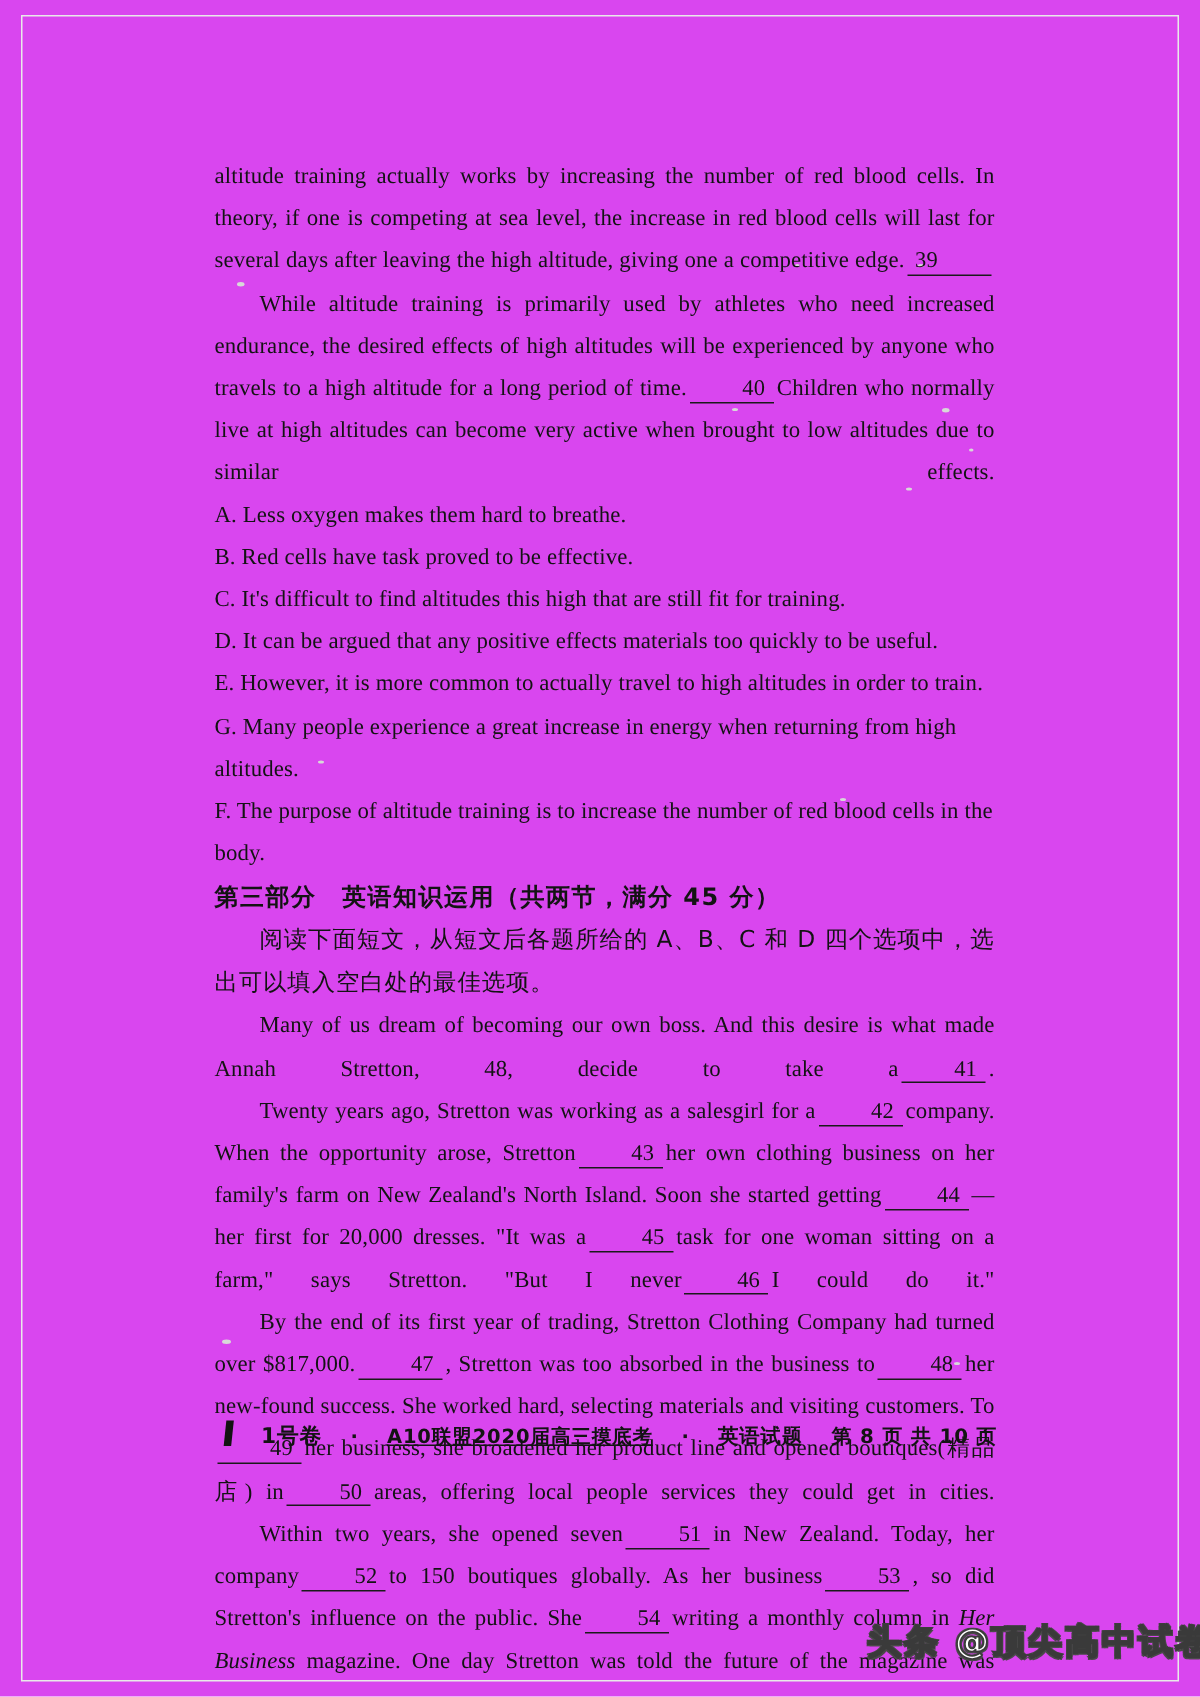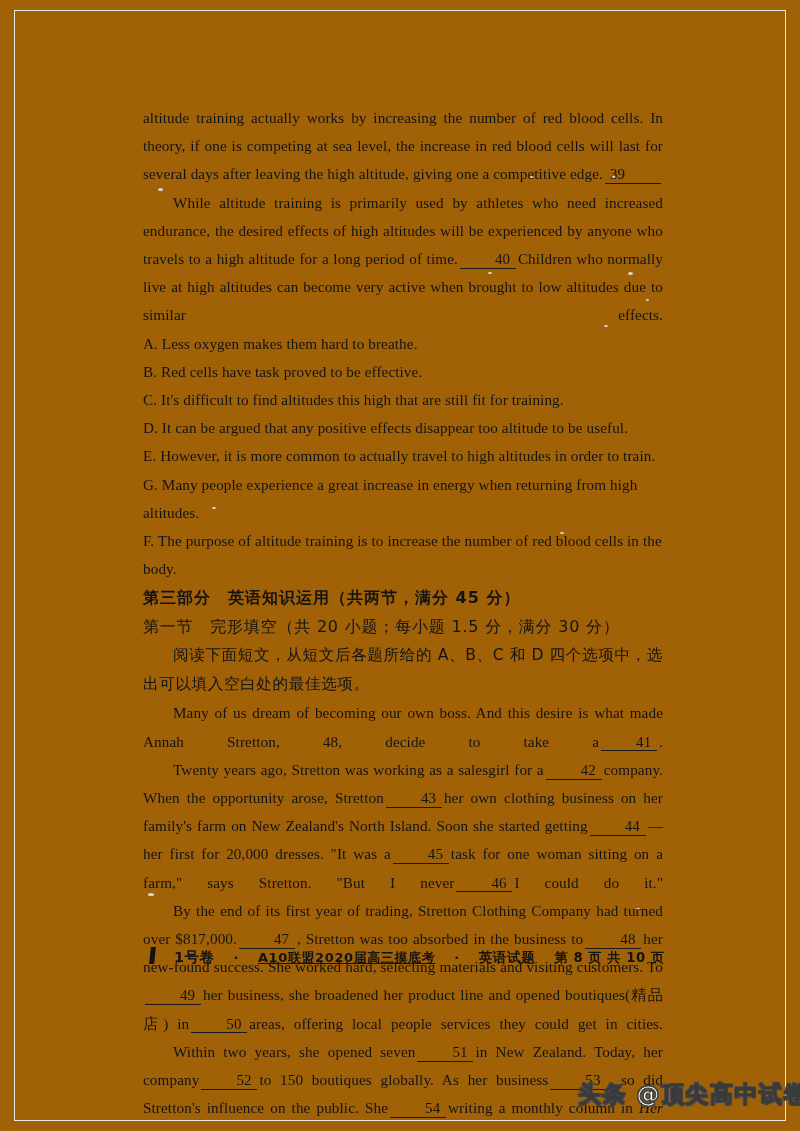--- a/index.html
+++ b/index.html
@@ -4,21 +4,21 @@
 <style>
   html, body {
     margin: 0;
     padding: 0;
     background: #ffffff;
   }
   #page {
     position: relative;
     width: 800px;
     height: 1131px;
-    background: #a16207;
+    background: #d946ef;
     overflow: hidden;
     font-family: "Liberation Serif", "DejaVu Serif", serif;
     color: #131313;
   }
   
   #scan-frame {
     position: absolute;
     left: 14px;
     top: 10px;
     right: 14px;
@@ -166,27 +166,26 @@
 
   <div id="content">
 
     <p class="noindent just-all"><span>altitude training actually works by increasing the number of red blood cells. In theory, if one is competing at sea level, the increase in red blood cells will last for several days after leaving the high altitude, giving one a competitive edge.</span><span class="blank">39</span></p>
 
     <p class="indent just-all"><span>While altitude training is primarily used by athletes who need increased endurance, the desired effects of high altitudes will be experienced by anyone who travels to a high altitude for a long period of time.</span><span class="blank">40</span><span>Children who normally live at high altitudes can become very active when brought to low altitudes due to similar effects.</span></p>
 
     <p class="opt">A. Less oxygen makes them hard to breathe.</p>
     <p class="opt">B. Red cells have task proved to be effective.</p>
     <p class="opt">C. It's difficult to find altitudes this high that are still fit for training.</p>
-    <p class="opt">D. It can be argued that any positive effects disappear too altitude to be useful.</p>
+    <p class="opt">D. It can be argued that any positive effects materials too quickly to be useful.</p>
     <p class="opt">E. However, it is more common to actually travel to high altitudes in order to train.</p>
     <p class="opt">G. Many people experience a great increase in energy when returning from high altitudes.</p>
     <p class="opt">F. The purpose of altitude training is to increase the number of red blood cells in the body.</p>
 
     <p class="cn-head">第三部分　英语知识运用（共两节，满分 45 分）</p>
-    <p class="cn-sub">第一节　完形填空（共 20 小题；每小题 1.5 分，满分 30 分）</p>
     <p class="cn-body indent" style="text-align:justify;text-align-last:left;">阅读下面短文，从短文后各题所给的 A、B、C 和 D 四个选项中，选出可以填入空白处的最佳选项。</p>
 
     <p class="indent just-all"><span>Many of us dream of becoming our own boss. And this desire is what made Annah Stretton, 48, decide to take a</span><span class="blank">41</span><span>.</span></p>
 
     <p class="indent just-all"><span>Twenty years ago, Stretton was working as a salesgirl for a</span><span class="blank">42</span><span>company. When the opportunity arose, Stretton</span><span class="blank">43</span><span>her own clothing business on her family's farm on New Zealand's North Island. Soon she started getting</span><span class="blank">44</span><span>— her first for 20,000 dresses. "It was a</span><span class="blank">45</span><span>task for one woman sitting on a farm," says Stretton. "But I never</span><span class="blank">46</span><span>I could do it."</span></p>
 
     <p class="indent just-all"><span>By the end of its first year of trading, Stretton Clothing Company had turned over $817,000.</span><span class="blank">47</span><span>, Stretton was too absorbed in the business to</span><span class="blank">48</span><span>her new-found success. She worked hard, selecting materials and visiting customers. To</span><span class="blank">49</span><span>her business, she broadened her product line and opened boutiques(精品店) in</span><span class="blank">50</span><span>areas, offering local people services they could get in cities.</span></p>
 
     <p class="indent just-all"><span>Within two years, she opened seven</span><span class="blank">51</span><span>in New Zealand. Today, her company</span><span class="blank">52</span><span>to 150 boutiques globally. As her business</span><span class="blank">53</span><span>, so did Stretton's influence on the public. She</span><span class="blank">54</span><span>writing a monthly column in</span> <span class="it">Her Business</span> <span>magazine. One day Stretton was told the future of the magazine was</span></p>
 

